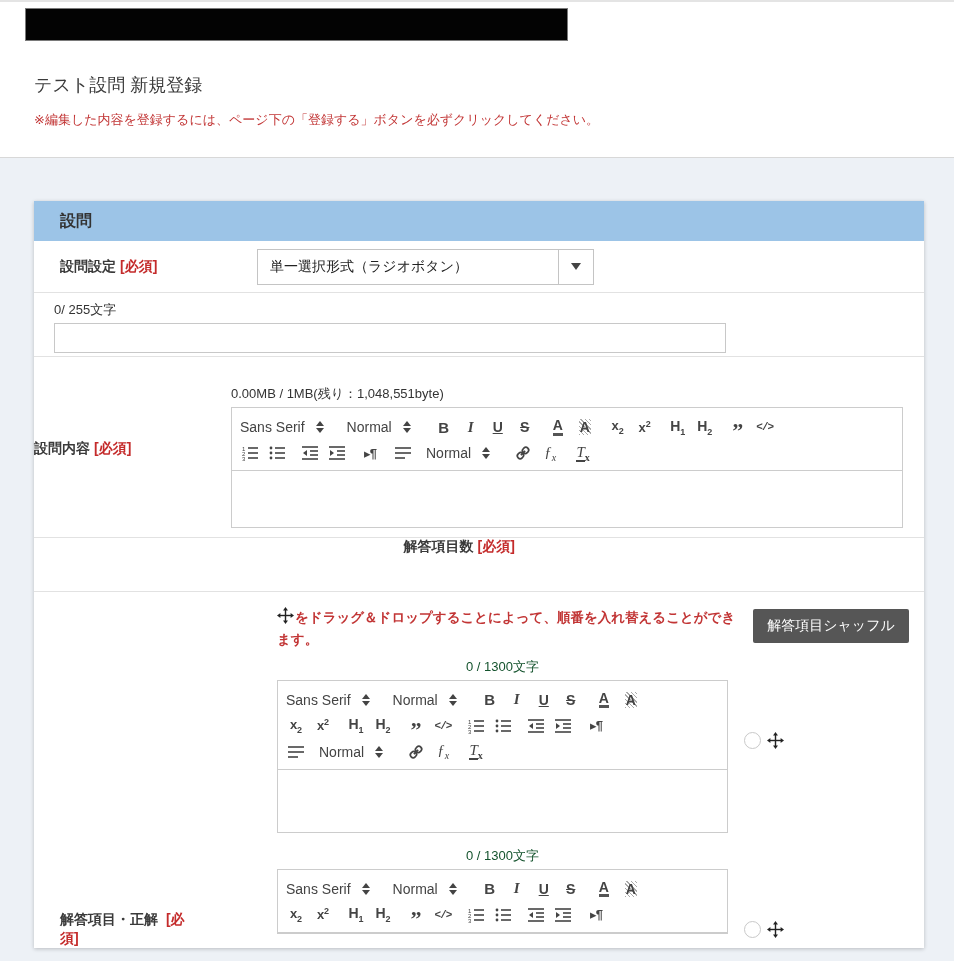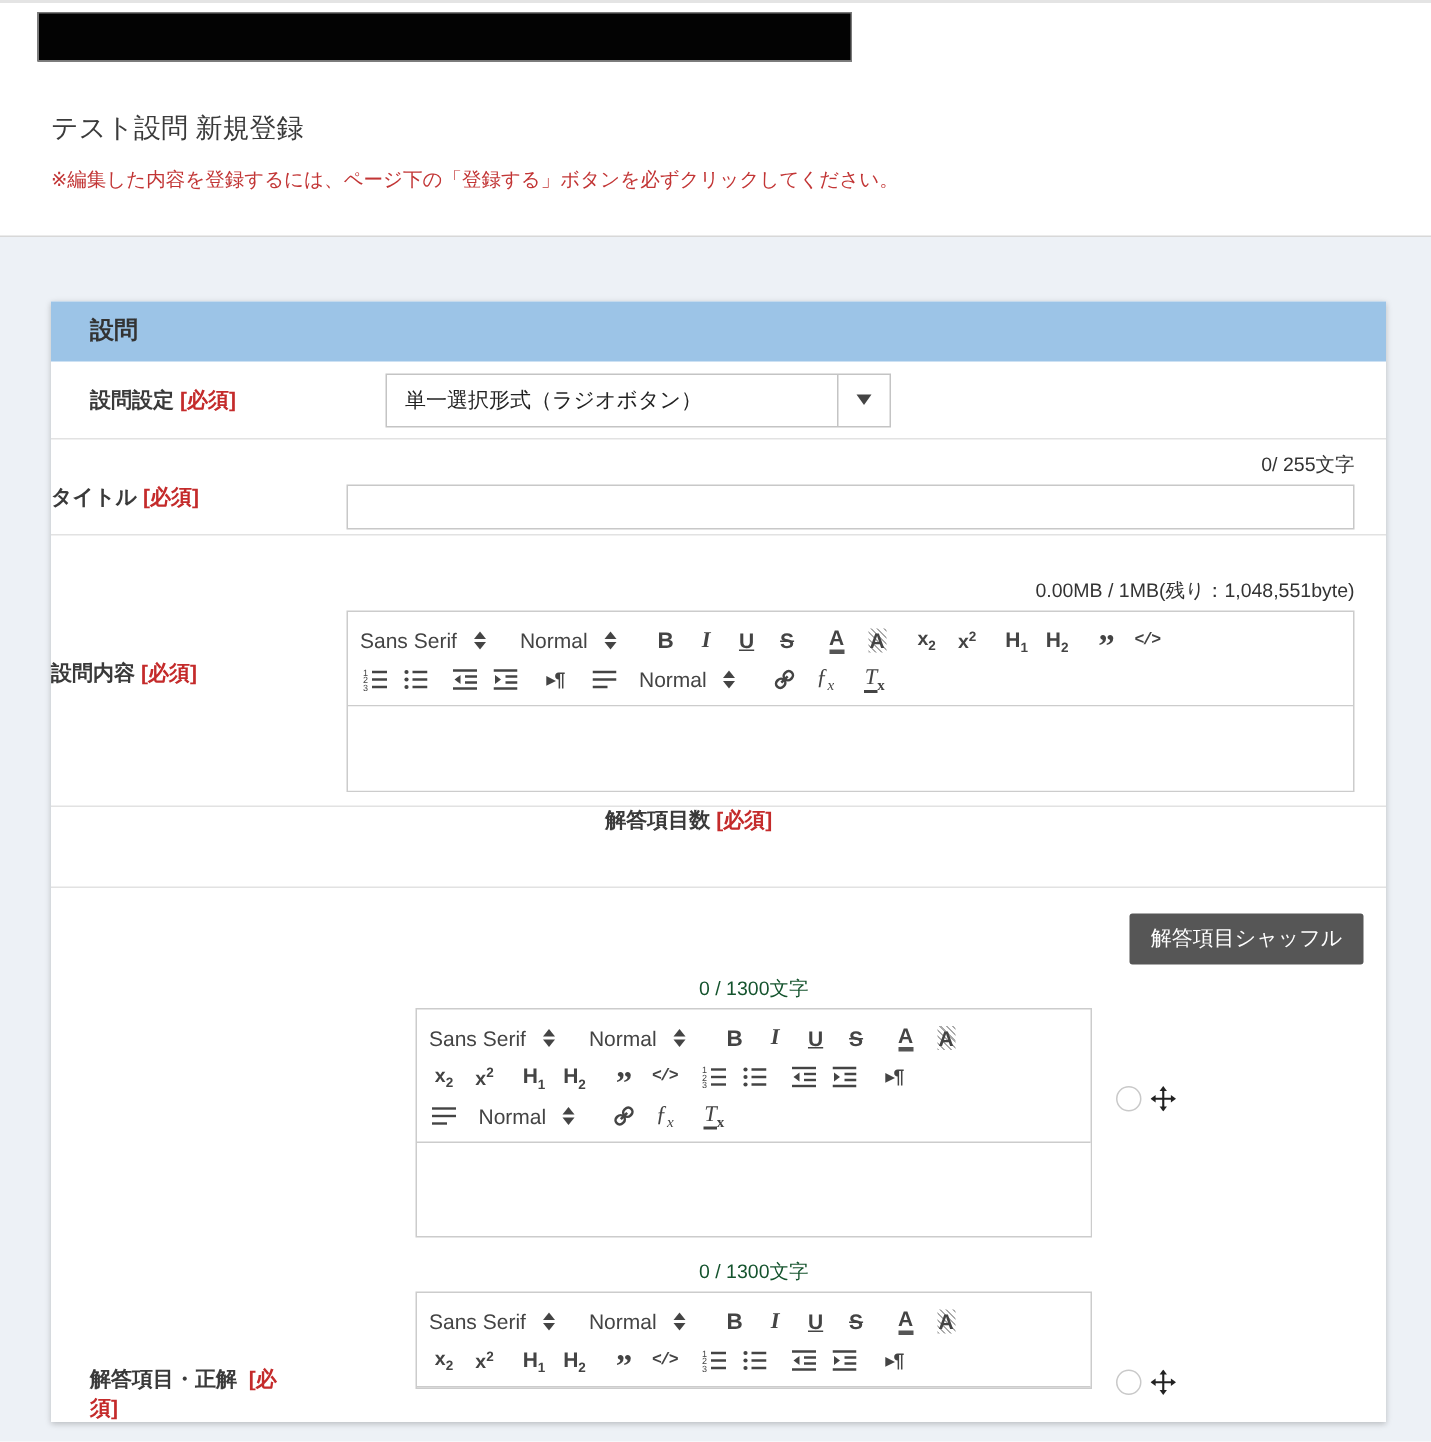--- a/index.html
+++ b/index.html
@@ -29,21 +29,21 @@
   .row-title { padding:8px 0 3px; }
   .row-title .label-col { padding-top:22px; }
   .row-content { padding:28px 0 9px; }
   .row-content .label-col { padding-top:55px; }
   .row-count { height:54px; align-items:center;flex-direction:column; }
   .row-items { padding-top:15px; border-bottom:none; }
   .row-items .label-col { padding-top:303px; width:134px; flex:0 0 134px;
     word-break:break-all; line-height:1.35; }
   .row-items .label-filler { width:43px; flex:0 0 43px; }
 
-  .counter { width:672px; text-align:right; font-size:13px; color:#333; }
+  .counter { width:672px; text-align:left; font-size:13px; color:#333; }
 
   
   .select { width:337px; height:36px; border:1px solid #c4c4c4; background:#fff;
     display:flex; align-items:stretch; cursor:default; }
   .select .sel-value { flex:1; font-size:14px; color:#222; display:flex; align-items:center;
     padding-left:12px; }
   .select .sel-arrow { width:35px; border-left:1px solid #c4c4c4; display:flex;
     align-items:center; justify-content:center; }
   .tri-down { width:0; height:0; border-left:5px solid transparent; border-right:5px solid transparent;
     border-top:7px solid #444; }
@@ -136,23 +136,20 @@
           <div class="select">
             <span class="sel-value">単一選択形式（ラジオボタン）</span>
             <span class="sel-arrow">
                 <span class="tri-down"></span>
               </span>
           </div>
         </div>
       </div>
 
       <div class="form-row row-title">
-        <div class="label-col">
-          <span>タイトル</span><span class="req">[必須]</span>
-        </div>
         <div class="content-col">
           <div class="counter">0/ 255文字</div>
           <input class="text-input" type="text" value="" style="">
         </div>
       </div>
 
       <div class="form-row row-content">
         <div class="label-col">
           <span>設問内容</span><span class="req">[必須]</span>
         </div>
@@ -344,20 +341,32 @@
 
       <div class="form-row row-items">
         <div class="label-col">
           <span>解答項目・正解</span>
           <span class="req">[必須]</span>
         </div>
         <div class="label-filler"></div>
         <div class="content-col">
           <div class="items-inner">
             <div class="hint-row">
+              <p class="hint-text"><span class="move-inline"><svg width="17" height="17" viewBox="0 0 18 18">
+                      <g stroke="#222" stroke-width="1.5">
+                        <line x1="9" y1="3" x2="9" y2="15"></line>
+                        <line x1="3" y1="9" x2="15" y2="9"></line>
+                      </g>
+                      <g fill="#222">
+                        <path d="M9 0 L11.6 3.6 L6.4 3.6 Z"></path>
+                        <path d="M9 18 L11.6 14.4 L6.4 14.4 Z"></path>
+                        <path d="M0 9 L3.6 6.4 L3.6 11.6 Z"></path>
+                        <path d="M18 9 L14.4 6.4 L14.4 11.6 Z"></path>
+                      </g>
+                    </svg></span><span>をドラッグ＆ドロップすることによって、順番を入れ替えることができます。</span></p>
               <button class="shuffle-btn">解答項目シャッフル</button>
             </div>
 
             <div class="item-block">
               <div class="item-counter">0 / 1300文字</div>
               <div class="item-editor-row">
                 <div class="editor item">
                   <div class="toolbar">
                       <div class="tb-row">
                         <span class="tb-group">

